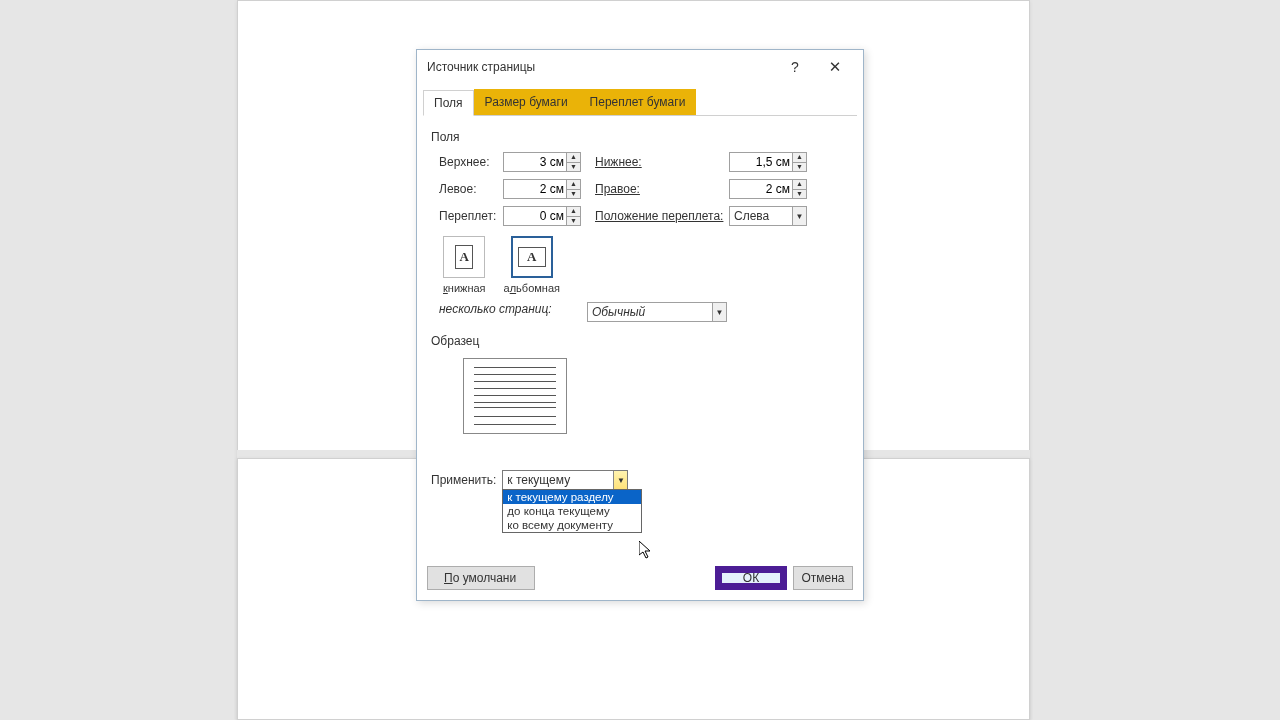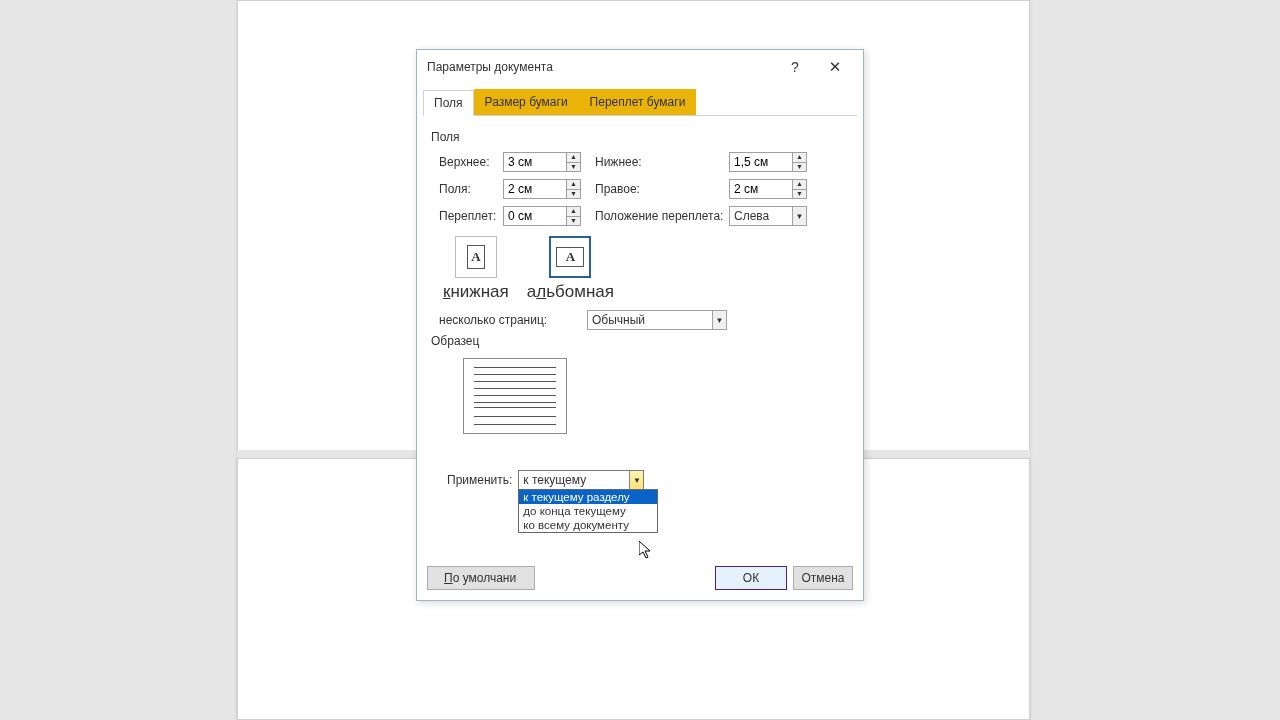--- a/index.html
+++ b/index.html
@@ -12,70 +12,70 @@
 .titlebar .title { flex: 1; font-size: 12px; padding-left: 2px; }
 .titlebar .help, .titlebar .close { width: 40px; height: 28px; display: flex; align-items: center; justify-content: center; font-size: 14px; cursor: pointer; }
 .titlebar .close { font-size: 15px; }
 .tabs { display: flex; border-bottom: 1px solid #d0d0d0; margin: 6px 6px 0 6px; }
 .tab { padding: 5px 10px; font-size: 12px; border: 1px solid transparent; cursor: pointer; background:#eab308; }
 .tab.active { border: 1px solid #d0d0d0; border-bottom: 1px solid #fff; background: #fff; position: relative; top: 1px; }
 .body { padding: 8px 14px 0 14px; }
 .section-label { font-size: 12px; margin: 6px 0 6px 0; }
 .row { display: flex; align-items: center; height: 24px; margin: 0 0 3px 8px; }
 .lbl { width: 64px; }
-.lbl2 { width: 148px; padding-left: 14px; }
+.lbl2 { width: 148px; padding-left: 14px; text-decoration: underline; }
 .spinwrap { position: relative; display: inline-block; }
-.spin { width: 78px; height: 20px; border: 1px solid #a0a0a0; padding: 0 16px 0 4px; font-size: 12px; background:#fff; }
+.spin { width: 78px; height: 20px; border: 1px solid #a0a0a0; padding: 0 16px 0 4px; font-size: 12px; background:#fff;text-align:right; }
 .spinbtns { position: absolute; right: 1px; top: 1px; width: 14px; height: 18px; display: flex; flex-direction: column; }
 .spinbtns div { flex:1; border-left:1px solid #a0a0a0; background:#f0f0f0; font-size:7px; line-height:8px; text-align:center; cursor:pointer; }
 .spinbtns div:first-child{border-bottom:1px solid #a0a0a0;}
 .selectwrap { position: relative; display: inline-block; }
 .selectwrap .sel { width: 78px; height: 20px; border: 1px solid #a0a0a0; padding: 0 16px 0 4px; font-size: 12px; background:#fff; line-height:18px; }
 .selectwrap .arrow, .arrowbtn { position:absolute; right:1px; top:1px; width:14px; height:18px; border-left:1px solid #a0a0a0; background:#f0f0f0; font-size:8px; display:flex;align-items:center;justify-content:center;cursor:pointer;}
 .orient-row { display:flex; gap: 18px; margin: 8px 0 4px 12px; }
 .orient { display:flex; flex-direction:column; align-items:center; gap:4px; cursor:pointer; }
 .orient .icon { width:42px; height:42px; border:1px solid #bbb; background:#fff; display:flex;align-items:center;justify-content:center; }
 .orient.selected .icon { border: 2px solid #2a6099; }
 .orient .icon .pg { border:1px solid #555; display:flex;align-items:center;justify-content:center;font-size:13px;font-weight:bold;font-family:serif;}
 .orient .icon .pg.portrait{width:18px;height:24px;}
 .orient .icon .pg.landscape{width:28px;height:20px;}
-.orient .cap { font-size: 17px; }
+.orient .cap { font-size: 11px; }
 .orient .cap u { text-decoration: underline; }
-.multipg-row { display:flex; align-items:center; margin: 8px 0 0 8px; }
+.multipg-row { display:flex; align-items:flex-start; margin: 8px 0 0 8px; font-style: italic; }
 .multipg-row .lbl3 { width: 148px; }
 .selectwrap.wide .sel { width: 140px; }
 .preview-box { width: 104px; height: 76px; border:1px solid #888; margin: 10px 0 0 32px; background:#fff; padding: 8px 10px; display:flex;flex-direction:column;gap:4px;}
 .preview-box .lines { height:40px; display:flex;flex-direction:column;justify-content:space-between;}
 .preview-box .line{height:1px;background:#555;}
-.apply-row { display:flex; align-items:center; margin: 36px 0 0 16px; position:relative;}
+.apply-row { display:flex; align-items:center; margin: 36px 0 0 0; position:relative;}
 .apply-row .albl { }
 .apply-sel { position:relative; margin-left: 6px; }
 .apply-sel .sel { width: 126px; height: 20px; border: 1px solid #7a7a7a; padding: 0 16px 0 4px; font-size: 12px; background:#fff; line-height:18px;}
 .apply-sel .arrowbtn { background: linear-gradient(#fff3b0, #ffe27a); border-left:1px solid #888;}
 .dropdown { position:absolute; left:0; top:19px; width:140px; border:1px solid #666; background:#fff; z-index:10;}
 .dropdown .opt { padding: 0 4px; height:14px; line-height:14px; font-size:11.5px; cursor:pointer; white-space:nowrap;}
 .dropdown .opt.selected { background:#0a64c8; color:#fff; }
 .cursor { position:absolute; left: 639px; top: 541px; pointer-events:none; z-index:50;}
 .btnbar { position:absolute; bottom: 10px; left: 10px; right: 10px; display:flex; align-items:center; }
 .btnbar .btn { height: 24px; padding: 0 16px; border:1px solid #adadad; background:#e1e1e1; font-size:12px; cursor:pointer; display:flex;align-items:center;}
 .btnbar .btn:first-child{ width:108px; justify-content:flex-start;}
 .btnbar .spacer { flex:1; }
-.btnbar .btn.ok { border: 1px solid #4c1d95; background:#e5f1fb; width:72px; justify-content:center; margin-right:6px;}
+.btnbar .btn.ok { border: 7px solid #4c1d95; background:#e5f1fb; width:72px; justify-content:center; margin-right:6px;}
 .btnbar .btn.cancel { width:60px; justify-content:center; }
 </style>
 </head>
 <body>
 
 <div class="page-bg"></div>
 <div class="page-gap"></div>
 <div class="page-bg2"></div>
 
 <div class="dialog">
   <div class="titlebar">
-    <div class="title">Параметры документа</div>
+    <div class="title">Источник страницы</div>
     <div class="help">?</div>
     <div class="close">✕</div>
   </div>
 
   <div class="tabs">
     <div class="tab active">Поля</div>
     <div class="tab">Размер бумаги</div>
     <div class="tab">Переплет бумаги</div>
   </div>
 
@@ -95,21 +95,21 @@
       <div class="spinwrap">
         <input class="spin" value="1,5 см" style="">
         <div class="spinbtns">
             <div>▲</div>
             <div>▼</div>
           </div>
       </div>
     </div>
 
     <div class="row">
-      <div class="lbl">Поля:</div>
+      <div class="lbl">Левое:</div>
       <div class="spinwrap">
         <input class="spin" value="2 см" style="">
         <div class="spinbtns">
             <div>▲</div>
             <div>▼</div>
           </div>
       </div>
       <div class="lbl2">Правое:</div>
       <div class="spinwrap">
         <input class="spin" value="2 см" style="">
@@ -152,21 +152,21 @@
     </div>
 
     <div class="multipg-row">
       <div class="lbl3">несколько страниц:</div>
       <div class="selectwrap wide">
         <div class="sel">Обычный</div>
         <div class="arrow">▼</div>
       </div>
     </div>
 
-    <div class="section-label" style="margin-top:4px">Образец</div>
+    <div class="section-label" style="margin-top:12px">Образец</div>
     <div class="preview-box">
       <div class="lines">
         <div class="line"></div>
           <div class="line"></div>
           <div class="line"></div>
           <div class="line"></div>
           <div class="line"></div>
           <div class="line"></div>
       </div>
       <div class="lines" style="height:20px">

